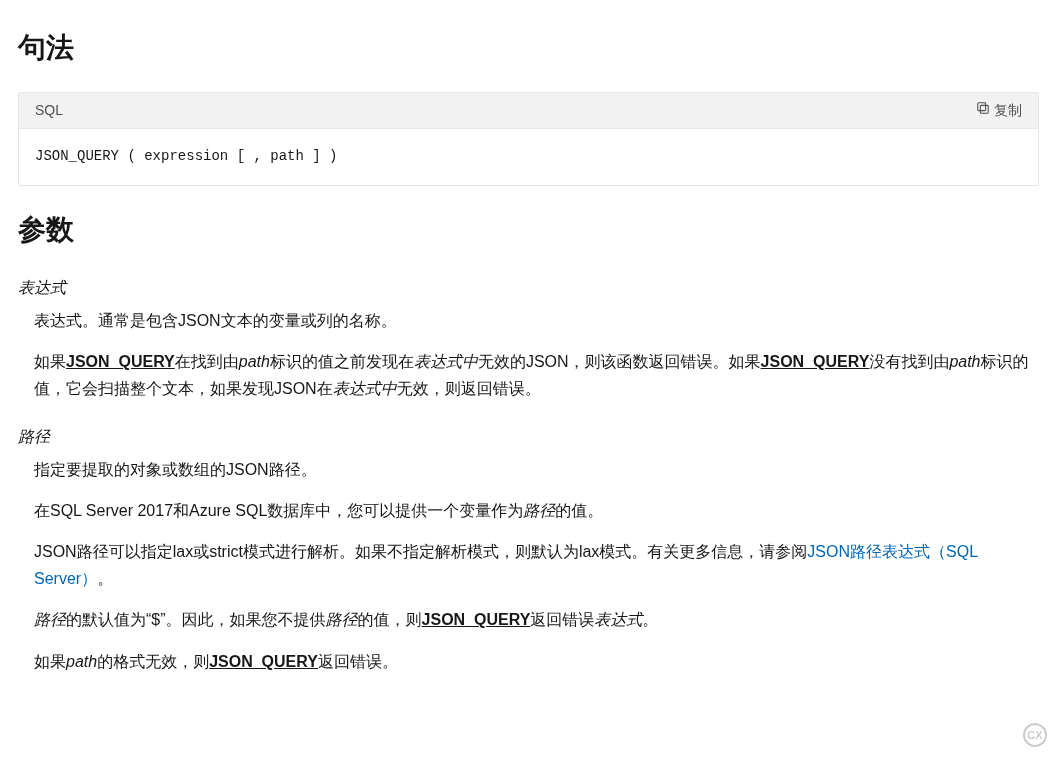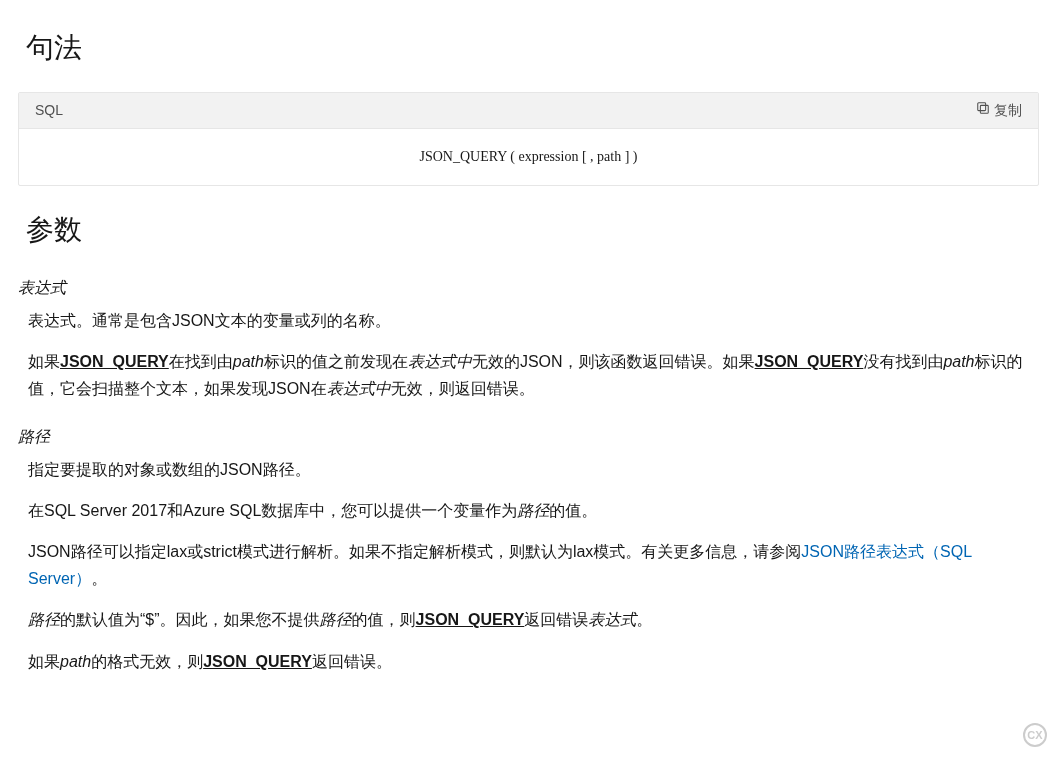--- a/index.html
+++ b/index.html
@@ -6,22 +6,22 @@
   body {
     font-family: -apple-system, "Segoe UI", "Microsoft YaHei", "PingFang SC", sans-serif;
     color: #171717;
     background: #fff;
     padding: 18px;
     font-size: 16px;
     line-height: 1.7;
   }
   h2.section {
     font-size: 28px;
-    font-weight: 400;
-    margin: 6px 0 20px 8px;
+    font-weight: 700;
+    margin: 6px 0 20px 0;
     color: #171717;
   }
   .code-box {
     border: 1px solid #e6e6e6;
     border-radius: 2px;
     margin-bottom: 20px;
   }
   .code-head {
     display: flex;
     justify-content: space-between;
@@ -37,28 +37,27 @@
     display: inline-flex;
     align-items: center;
     gap: 4px;
     color: #505050;
     cursor: pointer;
     font-size: 14px;
   }
   .copy-btn svg { width: 14px; height: 14px; }
   .code-body {
     padding: 16px;
-    font-family: Liberation Serif, serif;
+    font-family: Liberation Mono, monospace;
     font-size: 14px;
     color: #171717;
     white-space: pre;
-    text-align: center;
   }
   p.para {
-    margin: 0 0 14px 10px;
+    margin: 0 0 14px 16px;
     font-size: 16px;
     color: #171717;
   }
   .subhead {
     font-style: italic;
     margin: 20px 0 6px 0;
     font-size: 16px;
   }
   em.ital { }
   strong.bold { font-weight: 700; text-decoration: underline; }

